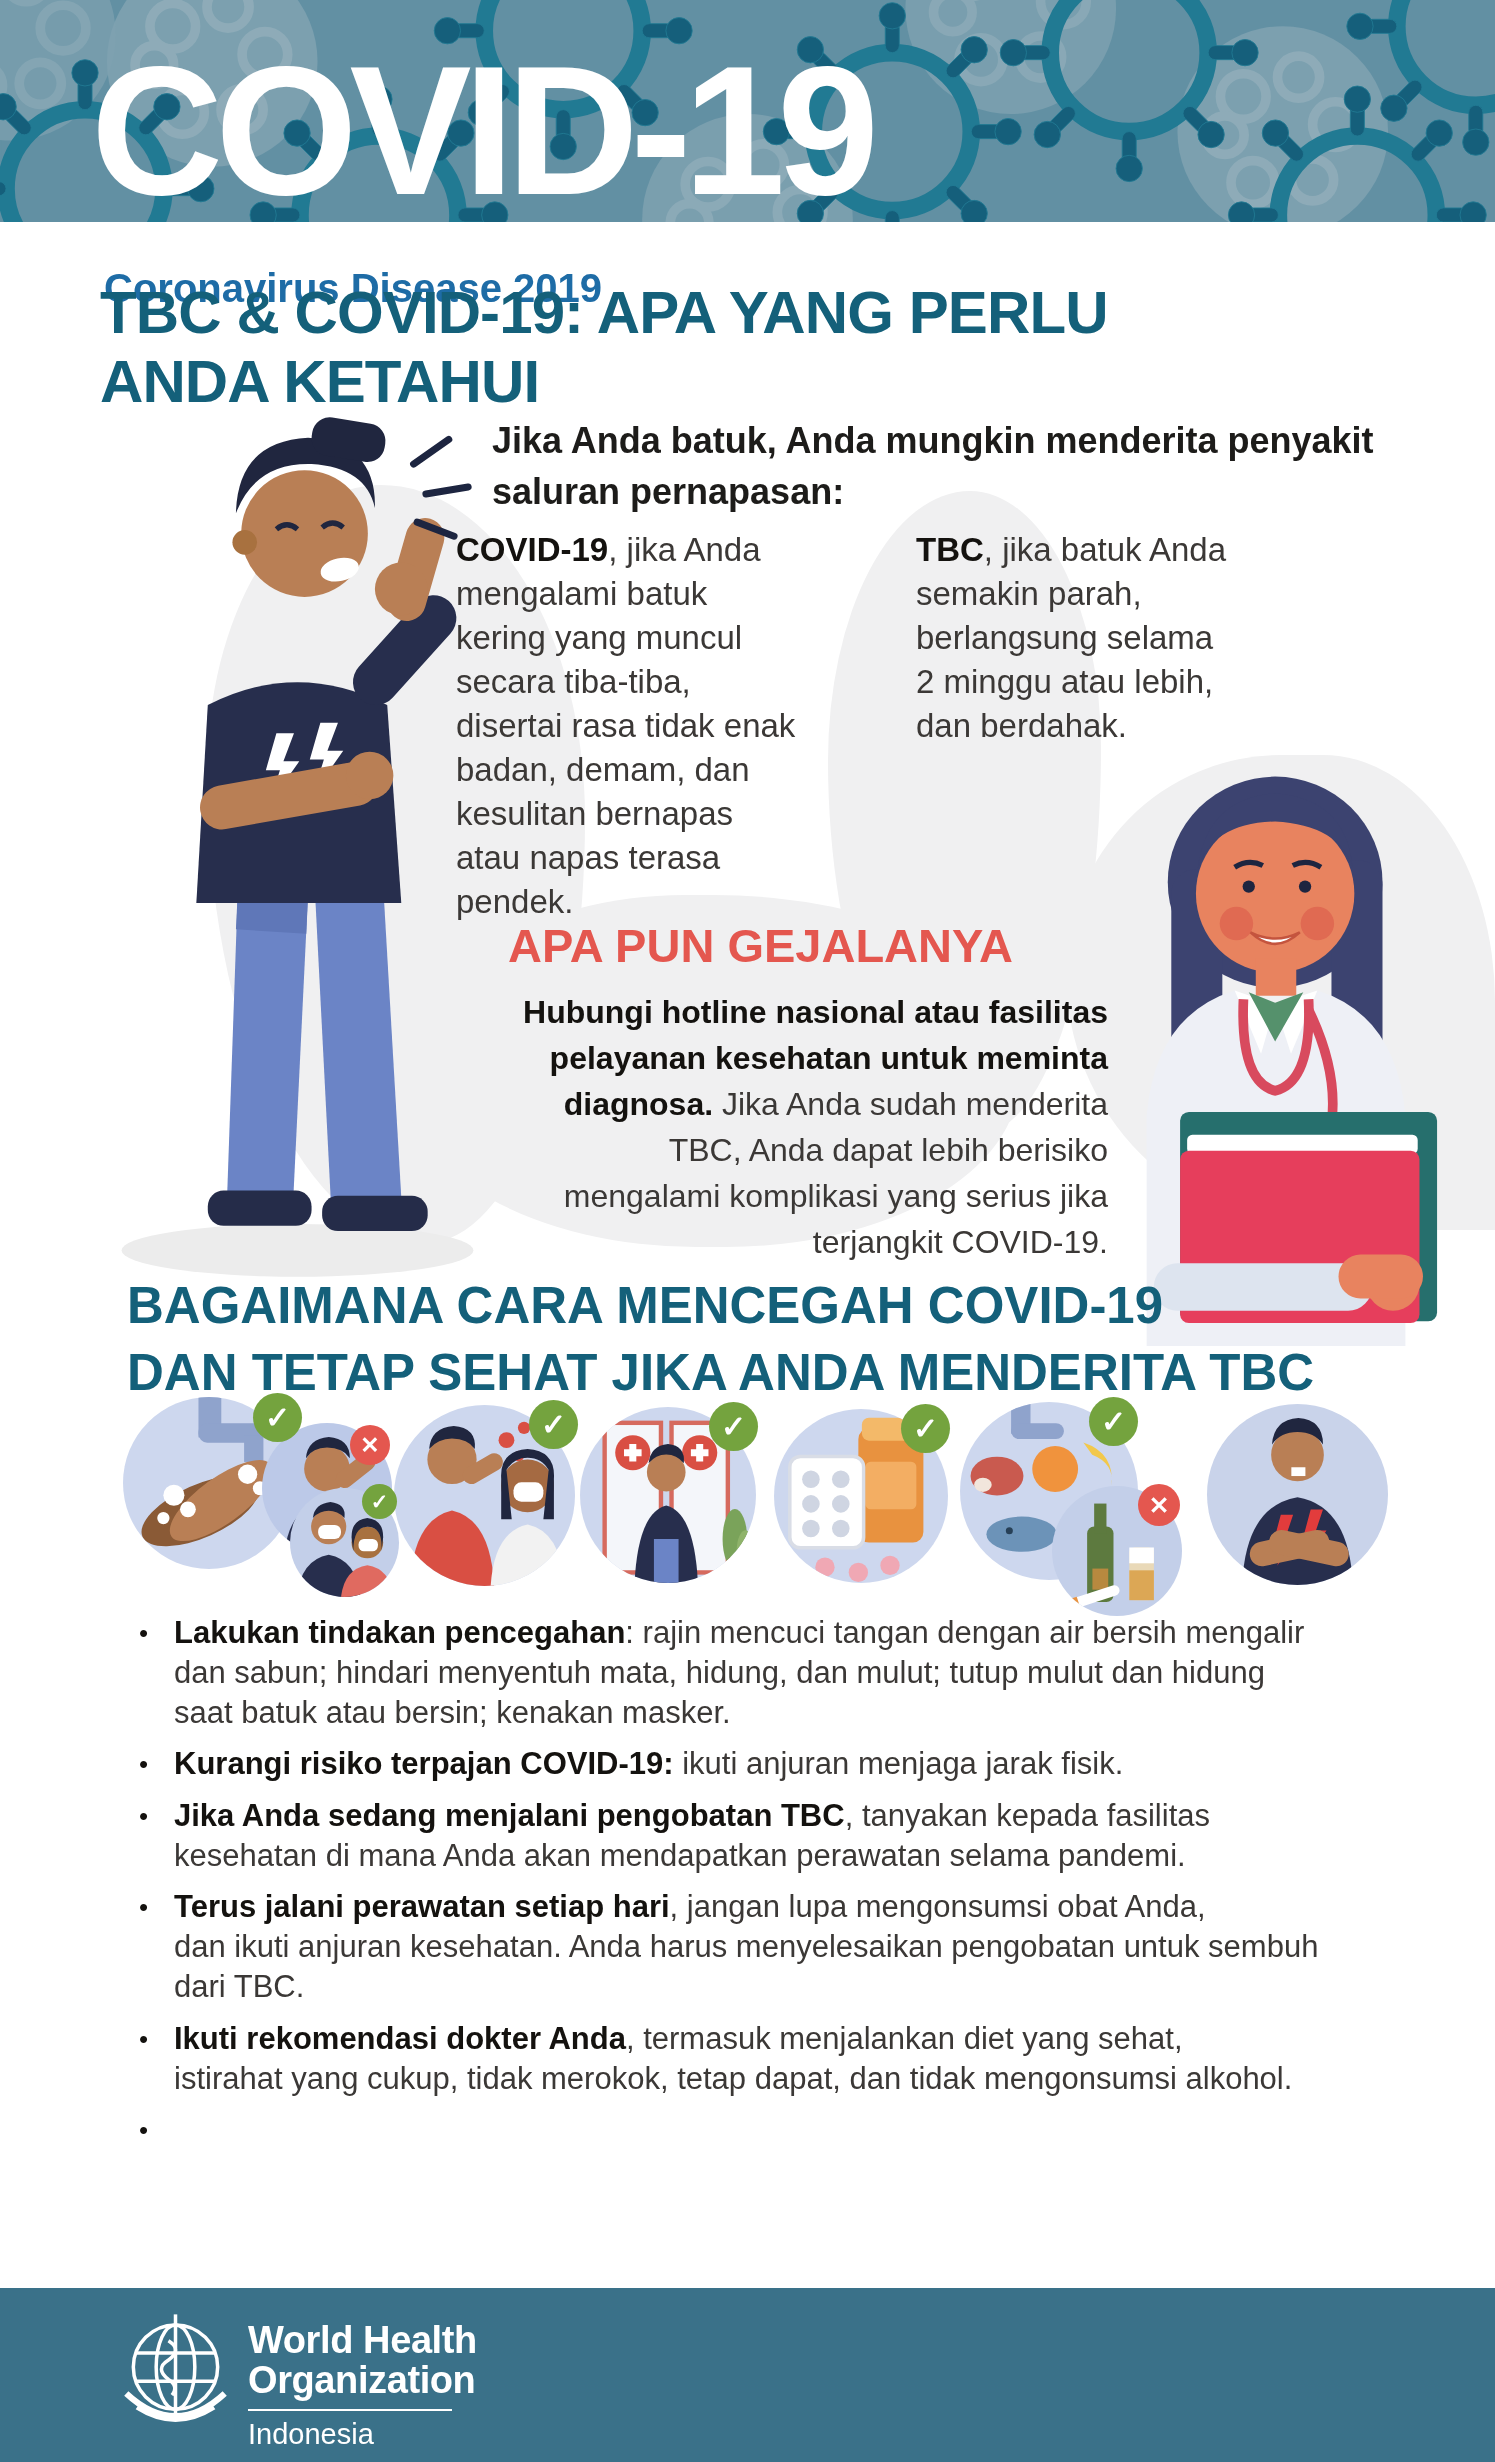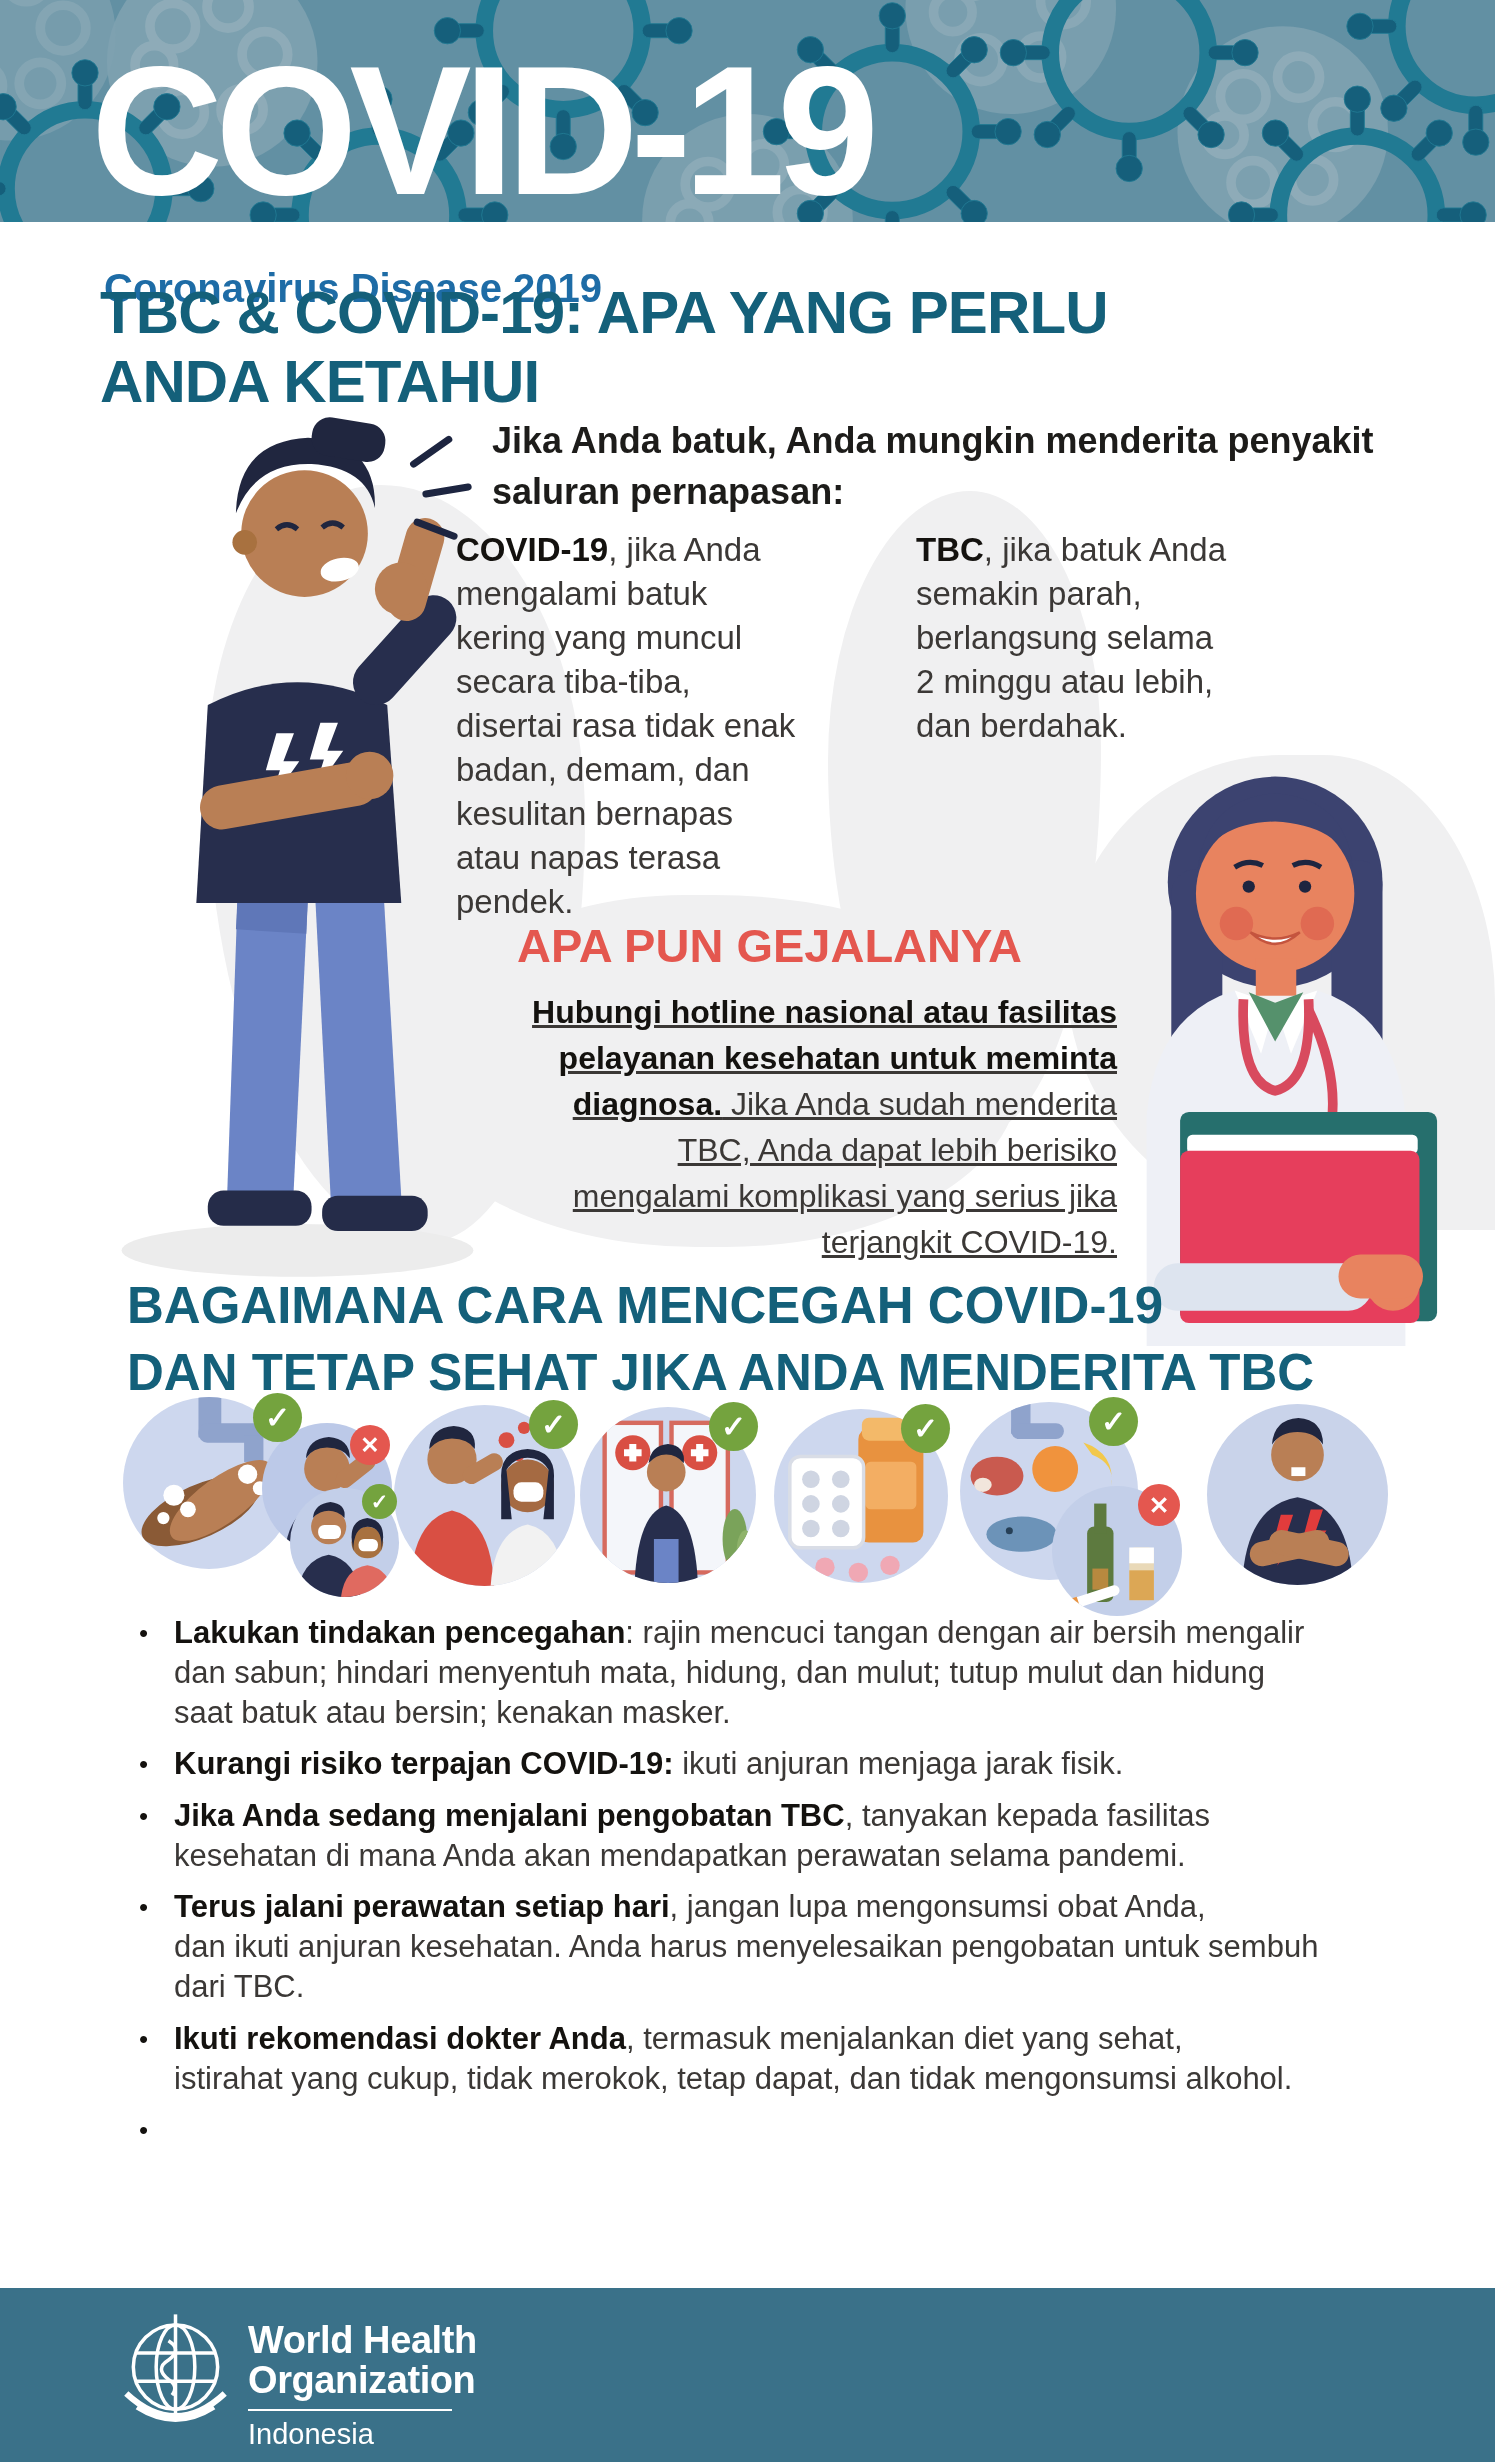--- a/index.html
+++ b/index.html
@@ -31,23 +31,23 @@
   .doctor-ill{position:absolute;left:1048px;top:737px;z-index:2;}
   
   .lead-heading{
     position:absolute;left:492px;top:415px;font-size:36px;font-weight:800;color:#1d1c1a;
     line-height:51px;z-index:3;
   }
   .cond-col{position:absolute;top:528px;font-size:33px;line-height:44px;color:#3b3836;z-index:3;}
   .cond-covid{left:456px;width:387px;}
   .cond-tbc{left:916px;width:413px;}
   .cond-col b{color:#14120f;font-weight:800;}
-  .symptoms{position:absolute;left:422px;top:918px;width:695px;z-index:3;text-align:right;}
+  .symptoms{position:absolute;left:413px;top:918px;width:695px;z-index:3;text-align:right;}
   .symptoms h3{margin:0 0 16px 0;text-align:center;font-size:47px;font-weight:800;color:#e4574f;letter-spacing:0;}
-  .symptoms p{margin:0;font-size:32px;line-height:46px;color:#3b3836;text-decoration:underline;}
+  .symptoms p{margin:0;font-size:32px;line-height:46px;color:#3b3836;}
   .symptoms p b{color:#14120f;font-weight:800;}
   
   .section-heading{
     position:absolute;left:127px;top:1272px;font-size:51px;font-weight:800;color:#14607a;
     line-height:67px;z-index:3;
   }
   .circle{position:absolute;border-radius:50%;background:#cdd7ee;overflow:hidden;z-index:2;}
   .circle svg{display:block;}
   .badge{
     position:absolute;border-radius:50%;display:flex;align-items:center;justify-content:center;

